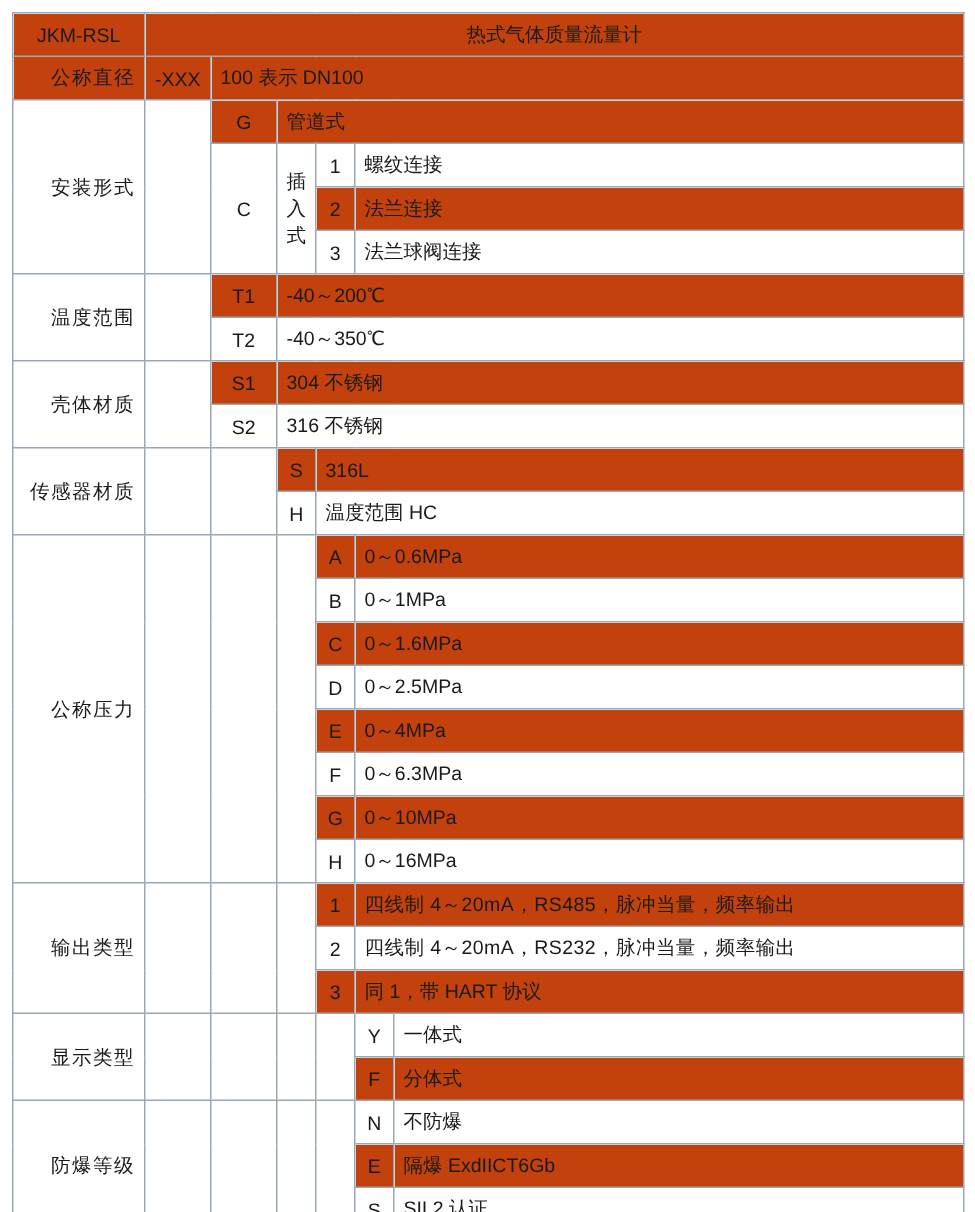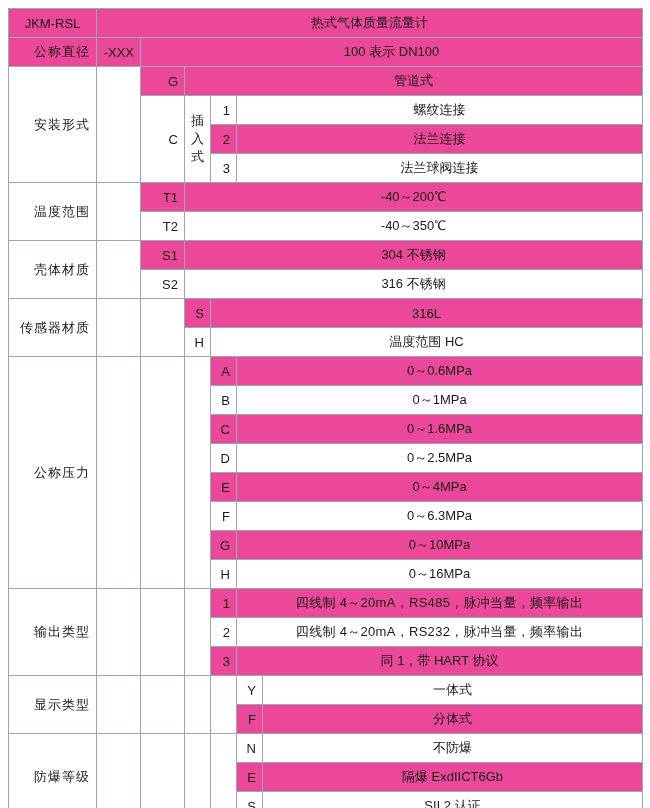--- a/index.html
+++ b/index.html
@@ -28,40 +28,40 @@
     border: 1px solid #9aa7b4;
     font-size: 13px;
     padding: 0 6px;
     height: 28px;
     vertical-align: middle;
     white-space: nowrap;
     overflow: hidden;
   }
   
   td.shade {
-    background: #ec4899;
+    background: #c2410c;
   }
   td.plain {
     background: #ffffff;
   }
   td.title {
     text-align: center;
     font-size: 14px;
   }
   td.cat {
     text-align: right;
     font-size: 14px;
     letter-spacing: 1px;
   }
   td.code {
-    text-align: right;
+    text-align: center;
     font-size: 13px;
   }
   td.val {
-    text-align: center;
+    text-align: left;
     font-size: 13px;
     margin-left: 34px;
   }
   .nowrapfix { letter-spacing: 0.3px; }
 </style>
 </head>
 <body>
 
 <div id="sheet">
 <table class="spec">

